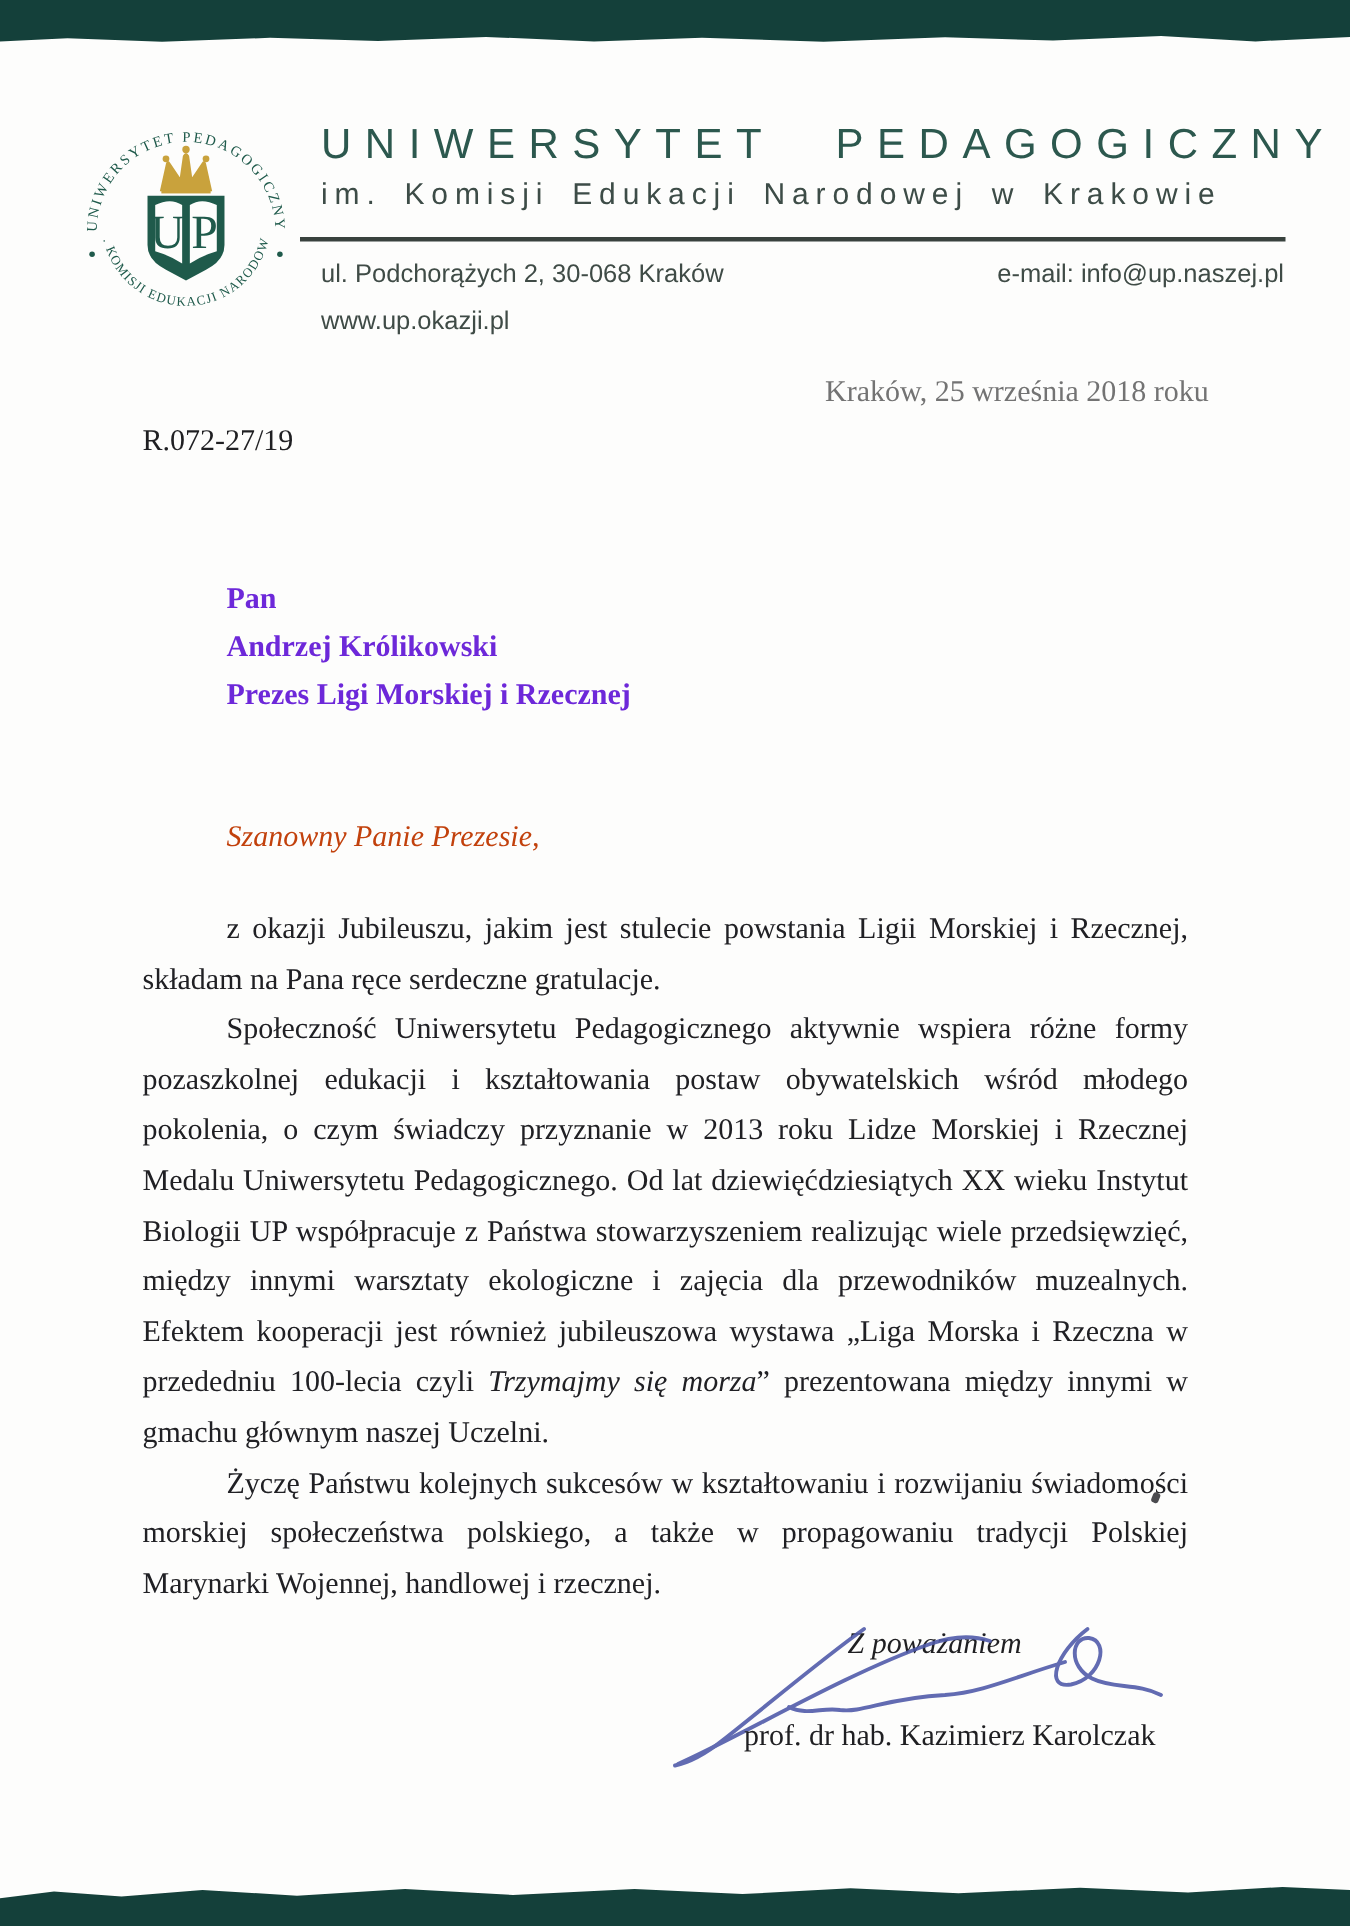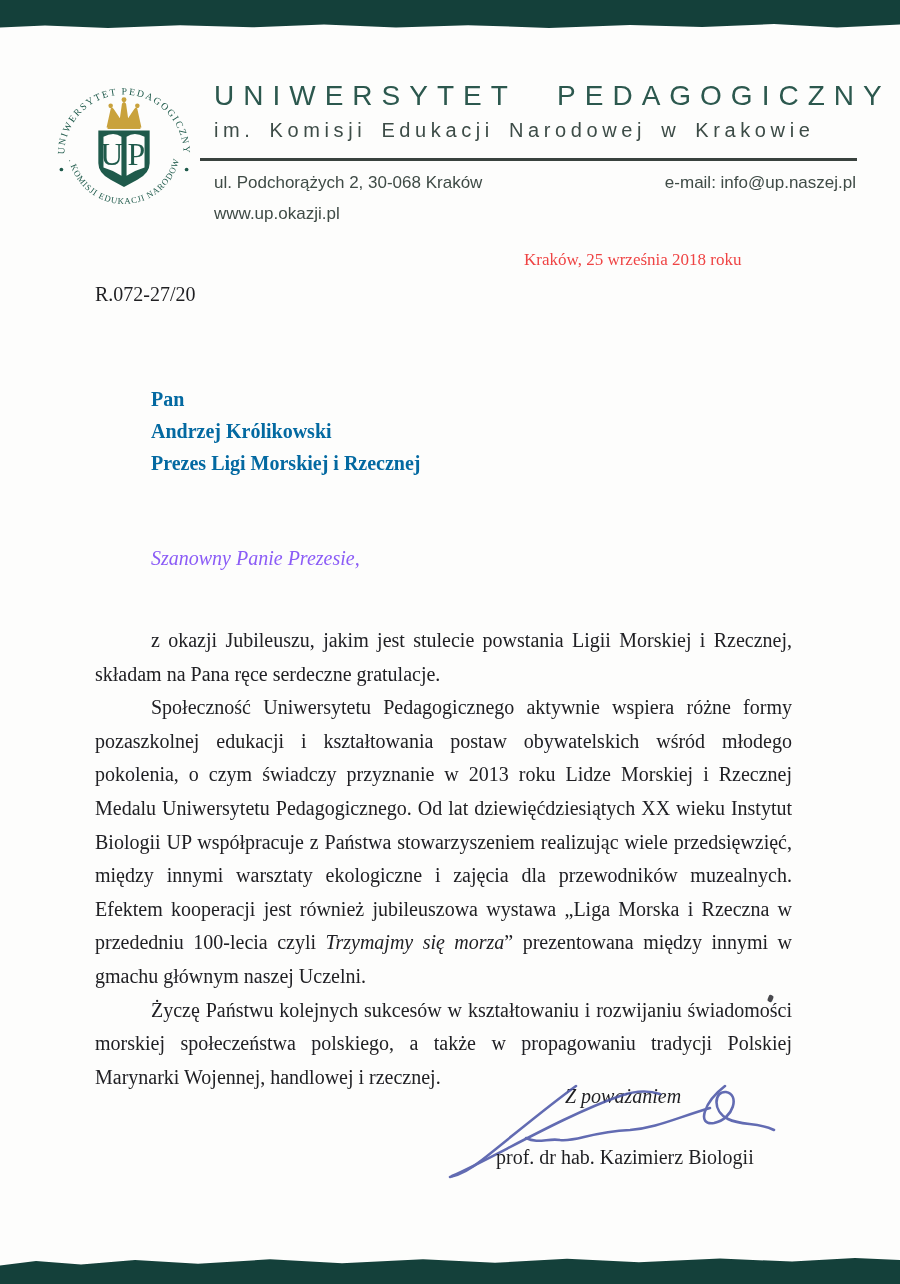--- a/index.html
+++ b/index.html
@@ -19,26 +19,26 @@
   .masthead-sub{position:absolute;left:214px;top:119px;width:650px;
     font-family:"Liberation Sans",sans-serif;font-size:20px;
     letter-spacing:4.6px;word-spacing:5px;color:#3d4c47;white-space:nowrap;}
   .rule{position:absolute;left:200px;top:158px;width:657px;height:3px;background:#39423e;}
   .addr{position:absolute;top:167px;font-family:"Liberation Sans",sans-serif;
     font-size:17px;line-height:31px;color:#3f4b46;}
   .addr.left{left:214px;text-align:left;}
   .addr.right{right:44px;text-align:right;}
 
   
-  .dateline{position:absolute;left:524px;top:250px;font-size:17px;color:#ef4444;}
+  .dateline{position:absolute;left:550px;top:250px;font-size:20px;color:#737373;}
   .refline{position:absolute;left:95px;top:283px;font-size:20px;color:#1f1f22;}
   .recipient{position:absolute;left:151px;top:383px;font-size:20px;line-height:32px;
-    font-weight:bold;color:#0369a1;}
-  .salutation{position:absolute;left:151px;top:547px;font-size:20px;font-style:italic;color:#8b5cf6;}
-  .bodytext{position:absolute;left:95px;top:624px;width:697px;font-size:20px;
+    font-weight:bold;color:#6d28d9;}
+  .salutation{position:absolute;left:151px;top:547px;font-size:20px;font-style:italic;color:#c2410c;}
+  .bodytext{position:absolute;left:95px;top:603px;width:697px;font-size:20px;
     line-height:33.6px;color:#202024;text-align:justify;}
   .bodytext p{margin:0;text-indent:56px;}
   .closing{position:absolute;left:565px;top:1085px;font-size:20px;font-style:italic;color:#1f1f22;}
   .signature-svg{position:absolute;left:438px;top:1078px;width:350px;height:102px;}
   .signer{position:absolute;left:496px;top:1146px;font-size:20px;color:#1f1f22;}
 
   
   .speck1{position:absolute;left:768px;top:995px;width:5px;height:7px;background:#4a4a4e;
     border-radius:2px;transform:rotate(22deg);}
   .speck2{position:absolute;left:0;top:1274px;width:7px;height:8px;background:#222;
@@ -88,21 +88,21 @@
 
   <div class="addr left">
     <div>ul. Podchorążych 2, 30-068 Kraków</div>
     <div>www.up.okazji.pl</div>
   </div>
   <div class="addr right">
     <div>e-mail: info@up.naszej.pl</div>
   </div>
 
   <div class="dateline">Kraków, 25 września 2018 roku</div>
-  <div class="refline">R.072-27/20</div>
+  <div class="refline">R.072-27/19</div>
 
   <div class="recipient">
     <div>Pan</div>
     <div>Andrzej Królikowski</div>
     <div>Prezes Ligi Morskiej i Rzecznej</div>
   </div>
 
   <div class="salutation">Szanowny Panie Prezesie,</div>
 
   <div class="bodytext">
@@ -115,20 +115,20 @@
 
   <svg class="signature-svg" viewBox="0 0 350 102">
     <g fill="none" stroke="#4d58a8" stroke-width="2.6" stroke-linecap="round" opacity="0.88">
       <path d="M 14,98 C 55,80 125,38 182,18 C 196,13 210,12 222,16"></path>
       <path d="M 138,8 C 110,28 72,60 44,82 C 34,90 22,97 12,99"></path>
       <path d="M 88,60 C 100,66 110,60 122,62 C 138,64 152,54 192,52 C 218,50 238,40 272,30"></path>
       <path d="M 287,8 C 266,24 258,48 276,45 C 296,41 302,16 288,14 C 276,13 274,33 290,41 C 304,48 320,44 336,52"></path>
     </g>
   </svg>
 
-  <div class="signer">prof. dr hab. Kazimierz Biologii</div>
+  <div class="signer">prof. dr hab. Kazimierz Karolczak</div>
 
   <div class="speck1"></div>
   <div class="speck2"></div>
 
   <div class="scanbar bottom"></div>
 
 </div>
 
 </body></html>

